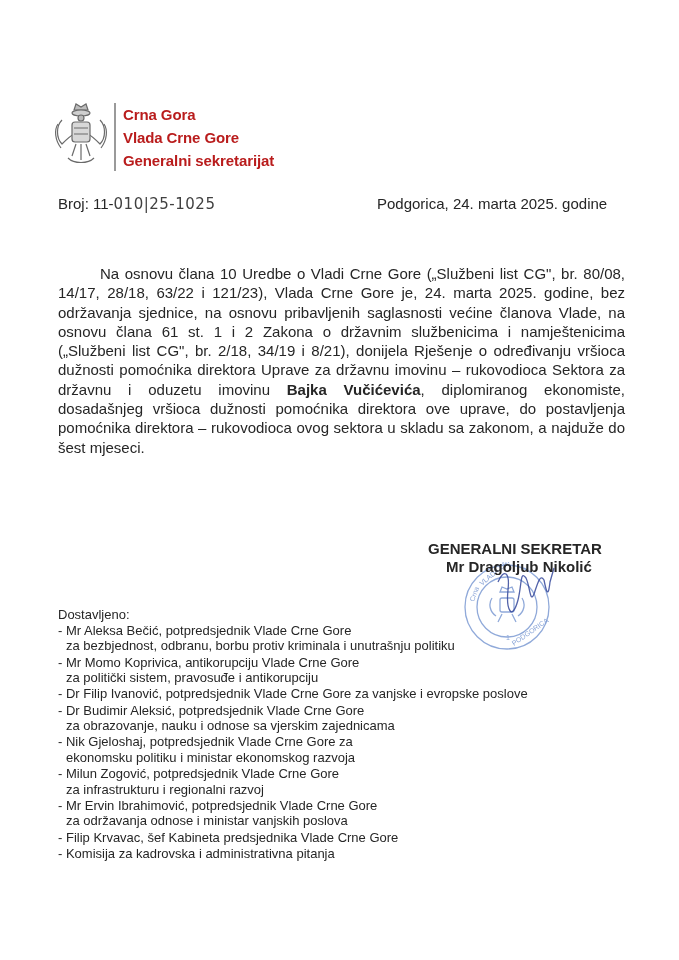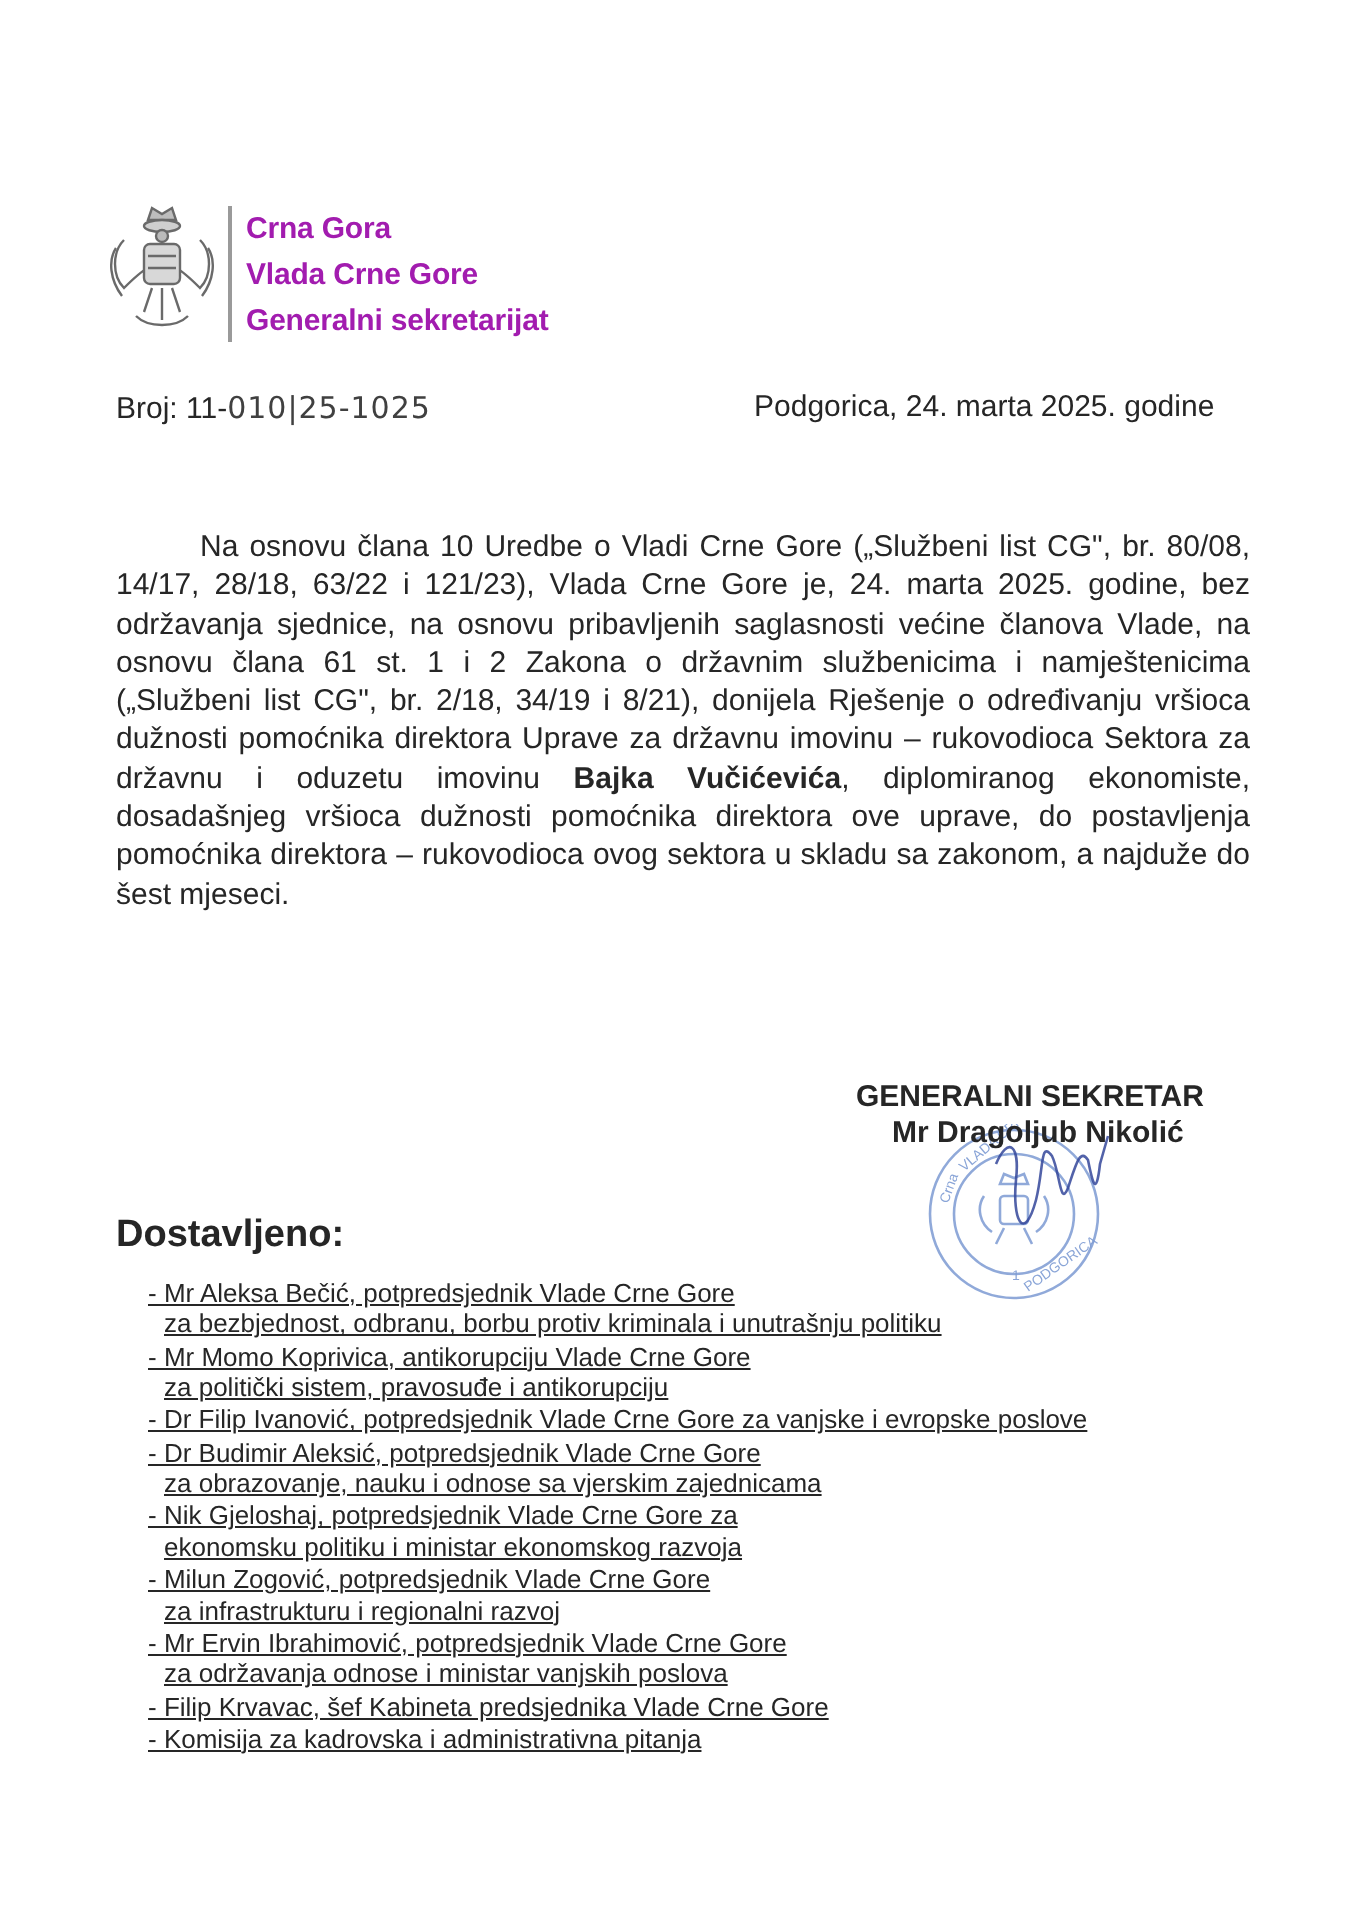--- a/index.html
+++ b/index.html
@@ -1,34 +1,34 @@
 <!DOCTYPE html>
 <html><head>
   <meta charset="utf-8">
   <style>
     html, body { margin: 0; padding: 0; background: #ffffff; }
     body { width: 679px; height: 960px; position: relative; overflow: hidden;
            font-family: "Liberation Sans", sans-serif; color: #262626; }
     .abs { position: absolute; }
     .crest { left: 52px; top: 100px; width: 58px; height: 72px; }
     .divider { left: 114px; top: 103px; width: 2px; height: 68px; background: #9a9a9a; }
-    .hdr { left: 123px; font-weight: bold; font-size: 15px; letter-spacing: -0.1px; color: #a21caf; }
+    .hdr { left: 123px; font-weight: bold; font-size: 15px; letter-spacing: -0.1px; color: #b91c1c; }
     .hdr1 { top: 106px; } .hdr2 { top: 129px; } .hdr3 { top: 152px; }
     .broj { left: 58px; top: 195px; font-size: 15px; }
     .broj .hand { font-family: "DejaVu Sans", sans-serif; font-size: 15px; color: #404040; letter-spacing: 0.5px; font-weight: normal; }
     .datum { left: 377px; top: 195px; font-size: 15px; }
     .para { left: 58px; top: 264px; width: 567px; font-size: 15px; line-height: 19.3px;
             text-align: justify; text-indent: 42px; }
     .para b { font-weight: bold; }
     .sig-title { left: 428px; top: 540px; font-weight: bold; font-size: 15px; }
     .sig-name { left: 446px; top: 558px; font-weight: bold; font-size: 15px; }
     .stamp { left: 462px; top: 562px; width: 90px; height: 90px; }
     .sigline { left: 490px; top: 560px; width: 80px; height: 70px; }
-    .dost-title { left: 58px; top: 607px; font-weight: bold; font-size: 19px; }
-    .list { left: 58px; top: 623px; font-size: 13px; line-height: 15.4px; margin: 16px; padding: 0; list-style: none; text-decoration: underline; }
+    .dost-title { left: 58px; top: 607px; font-weight: normal; font-size: 13px; }
+    .list { left: 58px; top: 623px; font-size: 13px; line-height: 15.4px; margin: 0; padding: 0; list-style: none; }
     .list li { margin: 0 0 0.9px 0; }
     .list .sub { padding-left: 8px; }
   </style>
 </head>
 <body>
 
 <svg class="abs crest" viewBox="0 0 58 72">
   <g fill="none" stroke="#6a6a6a" stroke-width="1.2">
     <path d="M22 10 L24 4 L29 7 L34 4 L36 10 Z" fill="#bdbdbd"></path>
     <ellipse cx="29" cy="13" rx="9" ry="3" fill="#cfcfcf"></ellipse>

